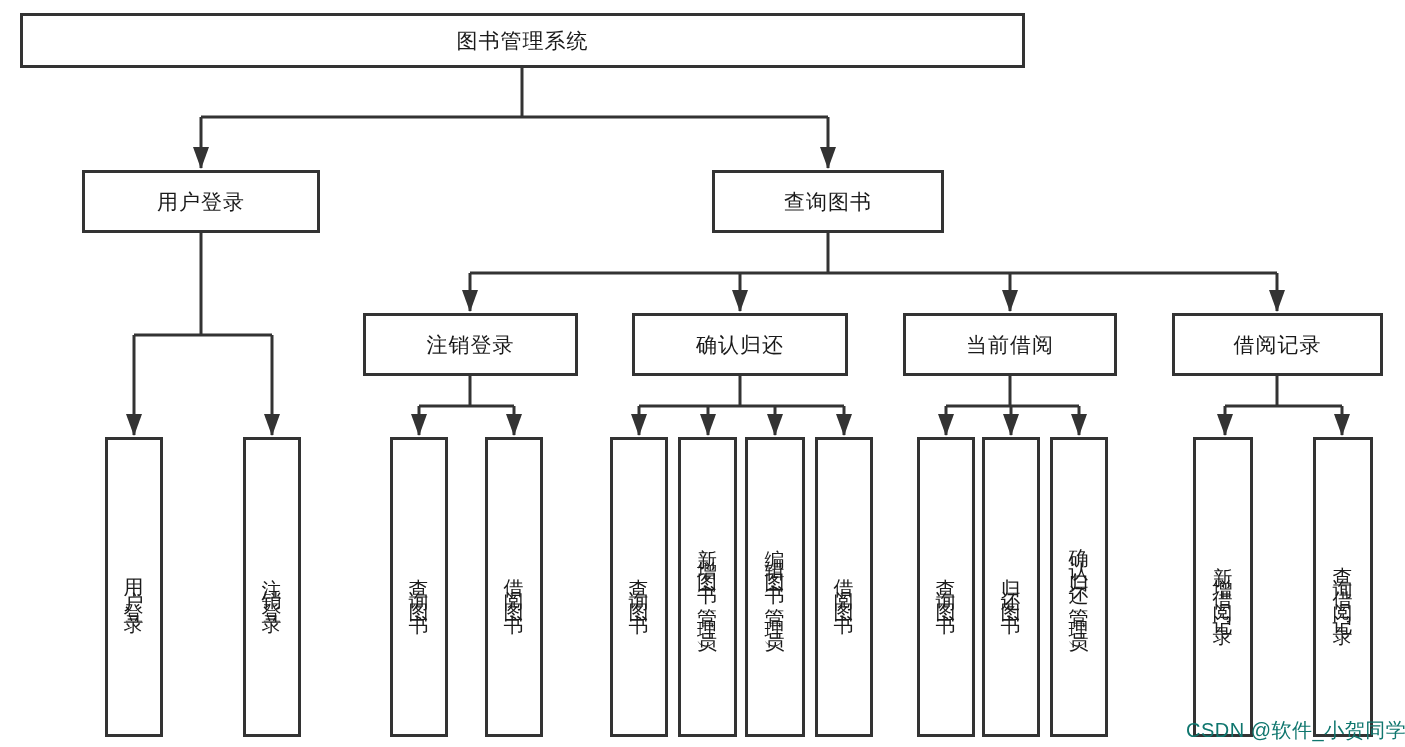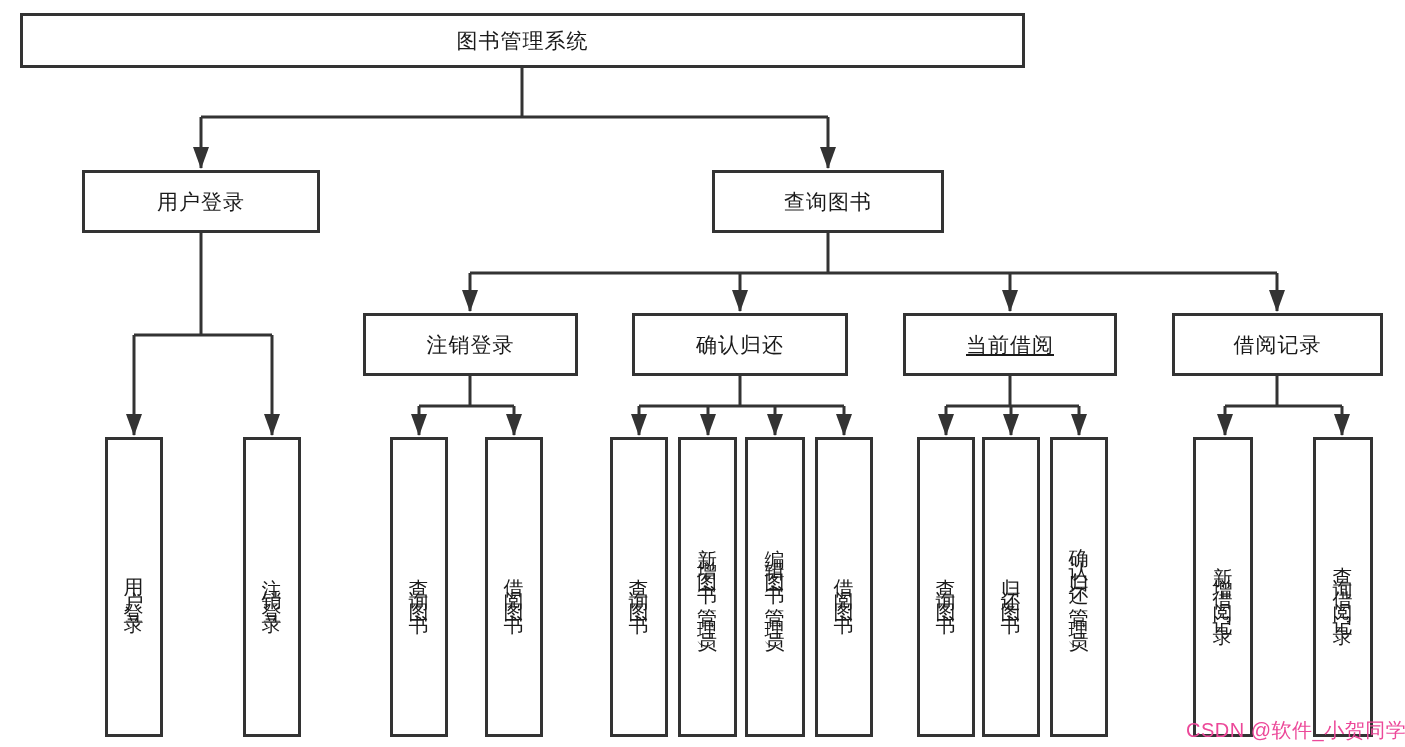--- a/index.html
+++ b/index.html
@@ -39,21 +39,21 @@
     font-size:20px;
     line-height:1;
     letter-spacing:12px;
     color:#1a1a1a;
     white-space:nowrap;
   }
   .watermark{
     position:absolute;
     left:1186px;top:717px;
     font-size:20px;
-    color:#ec4899;
+    color:#0f766e;
     letter-spacing:0.5px;
     z-index:5;
     white-space:nowrap;
   }
 </style>
 </head>
 <body>
 
 <div class="canvas">
 
@@ -107,21 +107,21 @@
     </g>
   </svg>
 
   <div class="node" style="left:20px;top:13px;width:1005px;height:55px;">图书管理系统</div>
 
   <div class="node" style="left:82px;top:170px;width:238px;height:63px;">用户登录</div>
   <div class="node" style="left:712px;top:170px;width:232px;height:63px;">查询图书</div>
 
   <div class="node" style="left:363px;top:313px;width:215px;height:63px;">注销登录</div>
   <div class="node" style="left:632px;top:313px;width:216px;height:63px;">确认归还</div>
-  <div class="node" style="left:903px;top:313px;width:214px;height:63px;text-decoration:underline;">当前借阅</div>
+  <div class="node" style="left:903px;top:313px;width:214px;height:63px;">当前借阅</div>
   <div class="node" style="left:1172px;top:313px;width:211px;height:63px;">借阅记录</div>
 
   <div class="leaf" style="left:105px;width:58px;">
     <span class="vtext">用户登录</span>
   </div>
   <div class="leaf" style="left:243px;width:58px;">
     <span class="vtext">注销登录</span>
   </div>
 
   <div class="leaf" style="left:390px;width:58px;">

